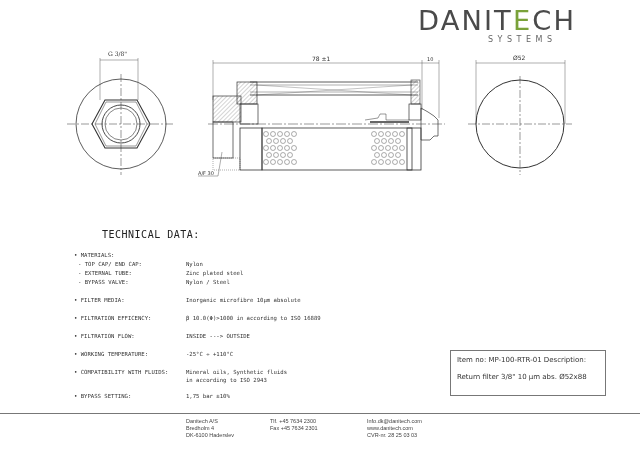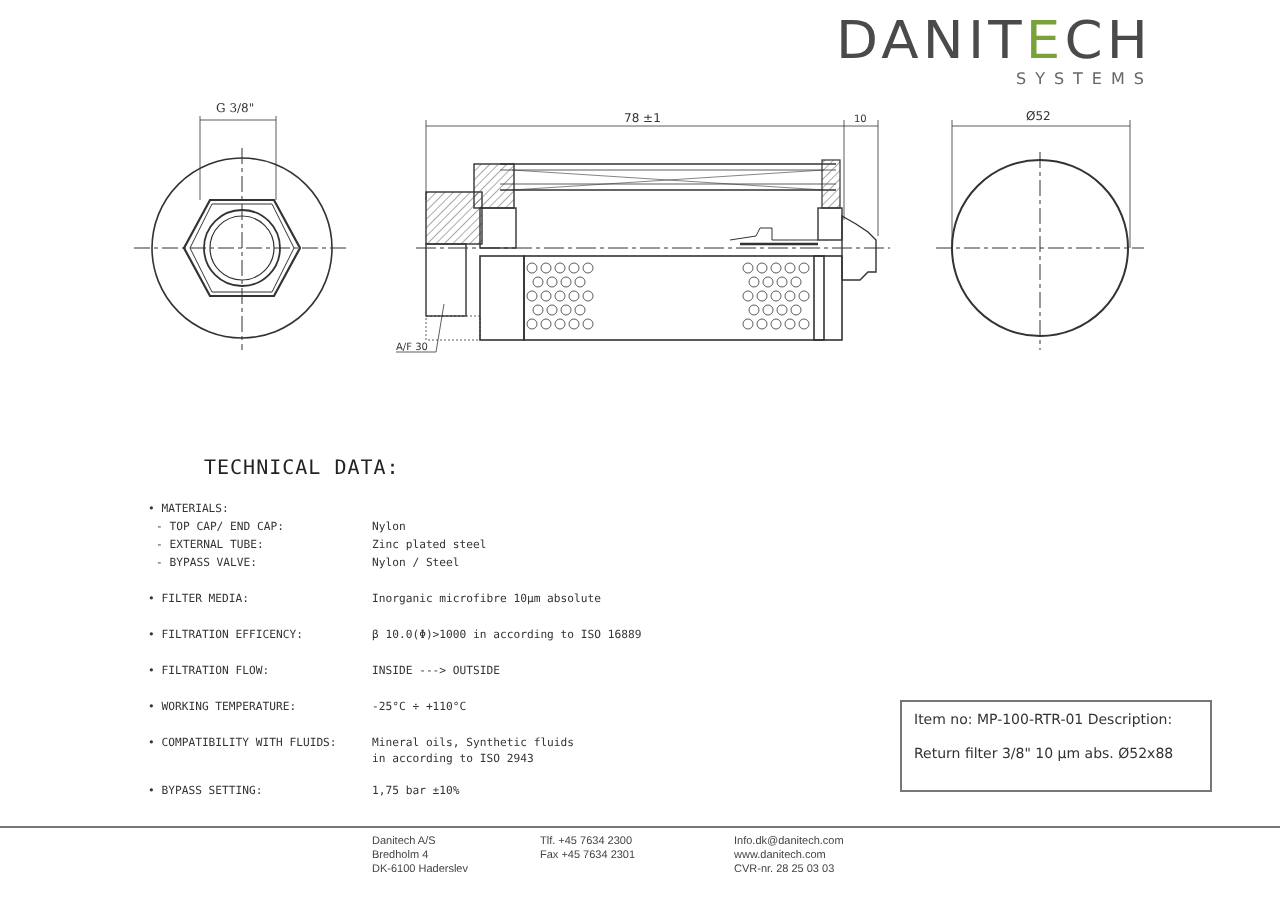--- a/index.html
+++ b/index.html
@@ -1,21 +1,21 @@
 <!DOCTYPE html>
 <html><head>
 <meta charset="utf-8">
 <style>
   html, body { margin:0; padding:0; background:#ffffff; }
   body { width:640px; height:453px; position:relative; overflow:hidden; font-family:"DejaVu Sans", sans-serif; color:#333; }
   .abs { position:absolute; }
   .logo { left:418px; top:6px; width:160px; height:40px;text-decoration:underline; }
   .logo-main { position:absolute; left:0; top:0; font-family:"DejaVu Sans", sans-serif; font-size:26px; letter-spacing:2px; color:#4a4a4a; font-weight:normal; transform:scaleX(1.05); transform-origin:left; }
   .logo-main .accent { color:#7aa23a; }
-  .logo-sub { position:absolute; left:70px; top:29px; font-size:8px; letter-spacing:4.5px; color:#666;margin-left:20px; }
+  .logo-sub { position:absolute; left:70px; top:29px; font-size:8px; letter-spacing:4.5px; color:#666; }
   .drawing { left:0; top:40px; width:640px; height:170px; }
   .section-title { left:74px; top:229px; font-size:10px; letter-spacing:0.5px; color:#222; font-family:"DejaVu Sans Mono", monospace;margin-left:28px; }
   .spec { position:absolute; font-family:"DejaVu Sans Mono", monospace; font-size:5.6px; color:#333; line-height:7.5px; white-space:pre; }
   .spec-label { left:74px; }
   .spec-value { left:186px; }
   .item-box { left:450px; top:350px; width:156px; height:46px; border:1px solid #777; box-sizing:border-box; }
   .item-line { position:absolute; left:6px; font-size:7px; color:#333; font-family:"DejaVu Sans", sans-serif; }
   .divider { left:0; top:413px; width:640px; height:1px; background:#777; }
   .footer-col { position:absolute; top:418px; font-family:"Liberation Sans", sans-serif; font-size:5.5px; line-height:7px; color:#444; }
 </style>

